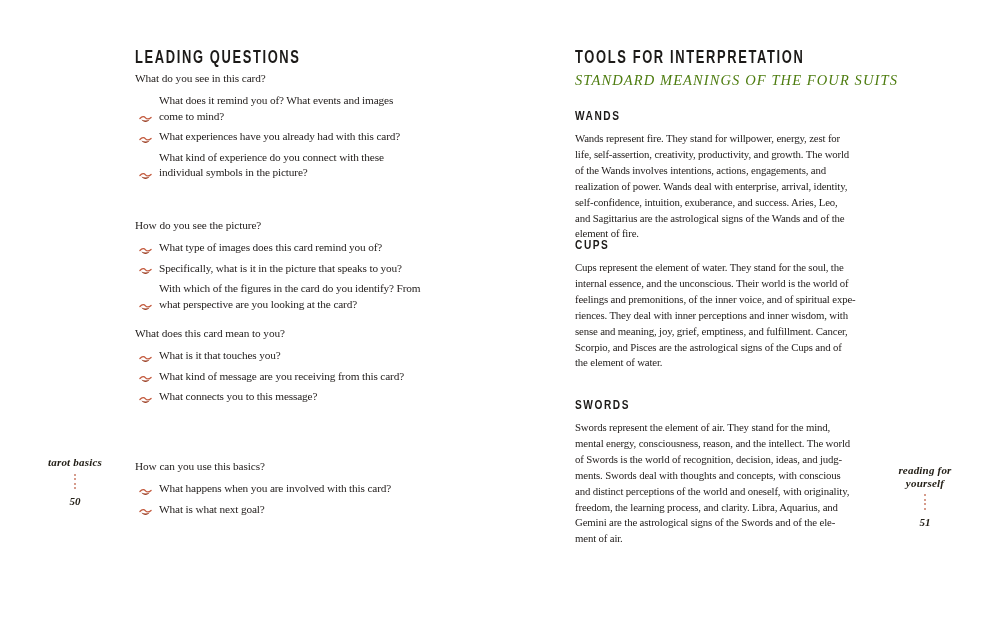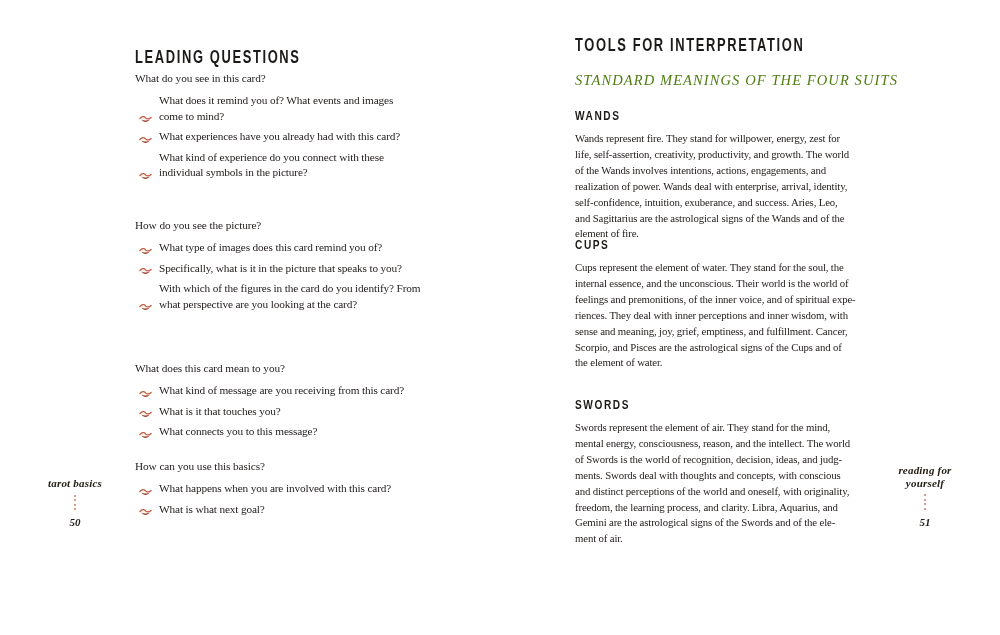--- a/index.html
+++ b/index.html
@@ -20,56 +20,56 @@
   .condensed{
     font-family:"Liberation Sans", sans-serif;
     font-weight:700;color:#1c1a18;white-space:nowrap;
     transform-origin:left top;display:inline-block;
   }
   .main-title{font-size:19px;letter-spacing:2.4px;transform:scaleX(0.68);}
   .suit-head{font-size:13px;letter-spacing:2px;transform:scaleX(0.78);}
   
   .lq-title{position:absolute;left:135px;top:46px;}
   .section{position:absolute;left:135px;width:405px;}
-  .sec-0{top:70px}.sec-1{top:217px}.sec-2{top:360px}.sec-3{top:458px}
+  .sec-0{top:70px}.sec-1{top:217px}.sec-2{top:325px}.sec-3{top:458px}
   .intro{
     font-size:11.3px;line-height:16px;margin-bottom:7px;
     letter-spacing:-0.1px;white-space:pre-line;
   }
   .bullets{margin-left:4px;}
   .bullet{display:flex;gap:7px;margin-bottom:5px;align-items:flex-end;}
   .bullet-icon{flex:0 0 13px;margin-top:3px;line-height:0;}
   .bullet-icon svg{width:13px;height:9px;display:block;}
   .bullet-text{
     font-size:11.3px;line-height:15.5px;letter-spacing:-0.15px;
     white-space:pre-line;
   }
   .fl-top{fill:none;stroke:var(--accent);stroke-width:1.4;stroke-linecap:round;}
   .fl-bot{fill:var(--accent-dark);}
   
-  .rp-title{position:absolute;left:575px;top:34px;}
+  .rp-title{position:absolute;left:575px;top:46px;}
   .rp-subtitle{
     position:absolute;left:575px;top:72px;
     font-family:"Liberation Serif", serif;
     font-style:italic;font-weight:400;font-size:14.5px;
     letter-spacing:1.1px;color:#4d7c0f;white-space:nowrap;
   }
   .suit{position:absolute;left:575px;width:307px;}
   .suit-wands{top:106px}.suit-cups{top:235px}.suit-swords{top:395px}
   .suit-para{
     margin-top:7px;font-size:10.8px;line-height:15.9px;
     letter-spacing:-0.15px;white-space:pre-line;
   }
   
   .folio{
     position:absolute;width:100px;text-align:center;
     font-style:italic;font-weight:700;font-size:11px;line-height:12.5px;
     color:#242018;
   }
-  .folio-left{left:25px;top:477px;}
+  .folio-left{left:25px;top:456px;}
   .folio-right{left:875px;top:464px;}
   .folio-label{white-space:pre-line;letter-spacing:0.2px;}
   .folio-dots{display:flex;flex-direction:column;align-items:center;gap:2.5px;margin:5px 0 6px;}
   .folio-dots i{width:2px;height:2px;border-radius:50%;background:var(--folio-dot);}
   .folio-num{font-size:11px;}
 </style>
 </head>
 <body>
 
 <svg width="0" height="0" style="position:absolute" aria-hidden="true">
@@ -152,29 +152,29 @@
 
   <div class="section sec-2">
     <div class="intro">What does this card mean to you?</div>
     <div class="bullets">
       <div class="bullet">
         <span class="bullet-icon">
             <svg>
               <use href="#fleuron"></use>
             </svg>
           </span>
+        <span class="bullet-text">What is it that touches you?</span>
+      </div>
+      <div class="bullet">
+        <span class="bullet-icon">
+            <svg>
+              <use href="#fleuron"></use>
+            </svg>
+          </span>
         <span class="bullet-text">What kind of message are you receiving from this card?</span>
-      </div>
-      <div class="bullet">
-        <span class="bullet-icon">
-            <svg>
-              <use href="#fleuron"></use>
-            </svg>
-          </span>
-        <span class="bullet-text">What is it that touches you?</span>
       </div>
       <div class="bullet">
         <span class="bullet-icon">
             <svg>
               <use href="#fleuron"></use>
             </svg>
           </span>
         <span class="bullet-text">What connects you to this message?</span>
       </div>
     </div>

